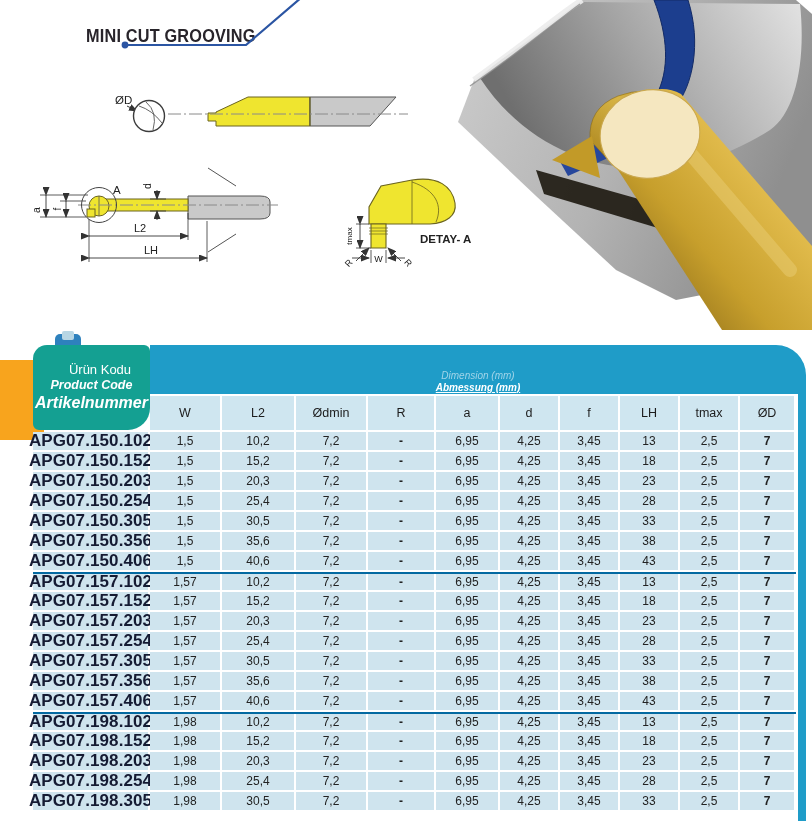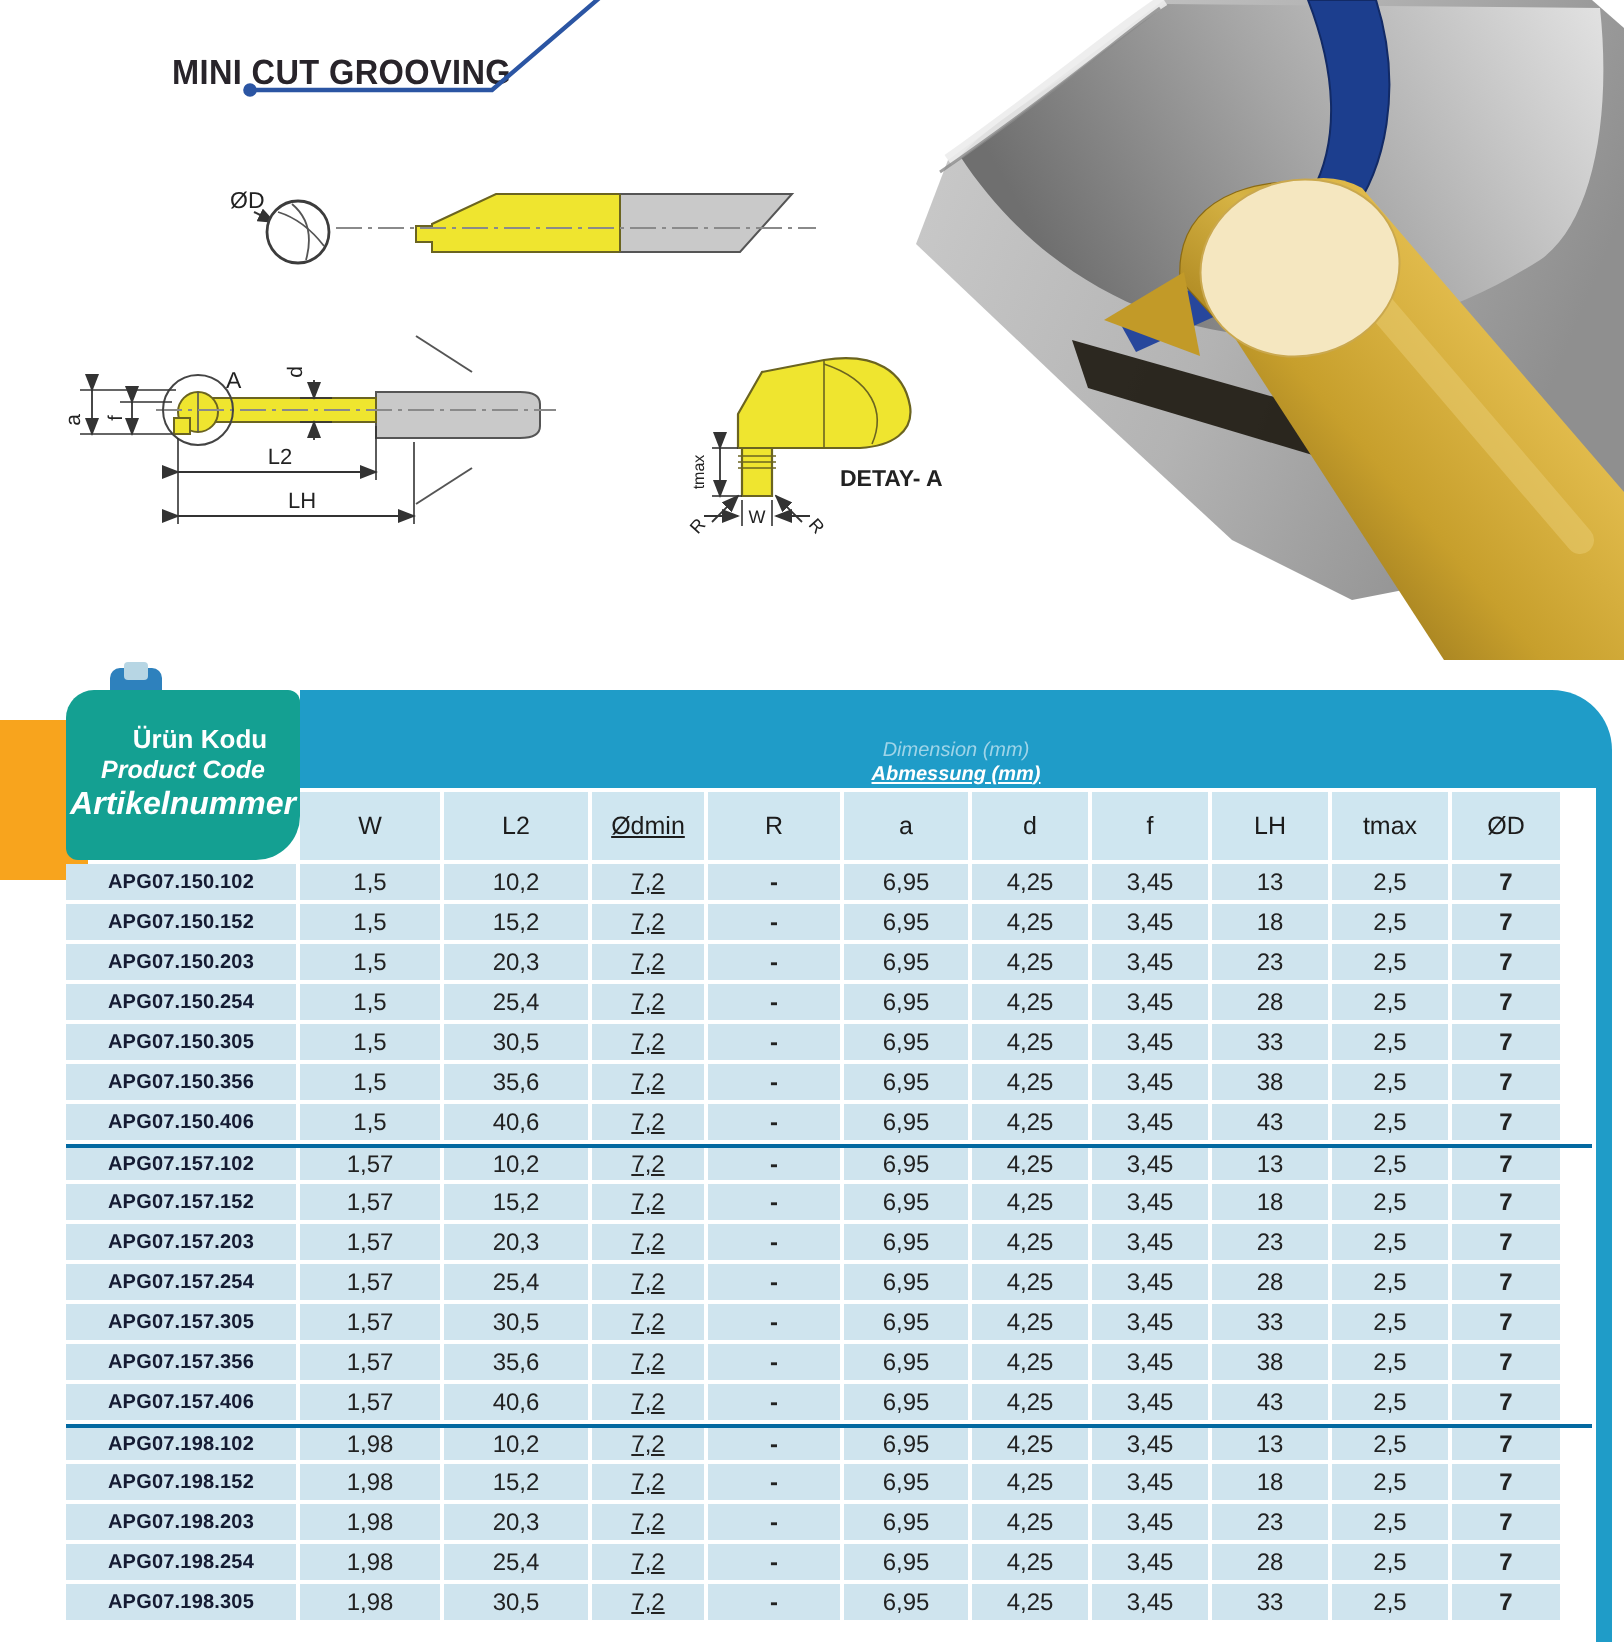--- a/index.html
+++ b/index.html
@@ -31,21 +31,21 @@
   .blue-tab .notch{
     position:absolute;left:7px;top:-3px;width:12px;height:9px;
     background:#b7d6e4;border-radius:2px;
   }
   .green-box{
     position:absolute;left:0;top:0;width:117px;height:85px;z-index:2;
     background:#14a092;border-radius:14px 6px 22px 6px;
     color:#fff;text-align:center;display:flex;flex-direction:column;
     justify-content:center;line-height:1.25;
   }
-  .green-box .l1{font-weight:bold;font-size:13px;margin-left:17px;}
+  .green-box .l1{font-weight:normal;font-size:13px;margin-left:17px;}
   .green-box .l2{font-weight:bold;font-style:italic;font-size:12.5px;}
   .green-box .l3{font-weight:bold;font-style:italic;font-size:16px;}
   .blue-band{
     position:absolute;left:117px;top:0;width:656px;height:49px;
     background:#1f9cc8;border-radius:0 30px 0 0;
     color:#fff;text-align:center;display:flex;flex-direction:column;
     justify-content:center;line-height:1.2;
   }
   .blue-band .l1{font-weight:bold;font-size:11px;}
   .blue-band .l2{font-style:italic;font-size:10px;color:#9fd4e8;margin-top:24px;}
@@ -64,23 +64,23 @@
   .rows{position:absolute;left:0;top:87px;width:763px;}
   .trow{display:flex;height:20px;box-sizing:border-box;border-bottom:2px solid #fff;}
   .trow.group-start{border-top:2px solid #0369a1;}
   .cell{box-sizing:border-box;}
   .trow .cell{
     background:#cfe4ee;border-right:2px solid #fff;
     display:flex;align-items:center;justify-content:center;
     font-size:12px;color:#222;
   }
   .trow .code{
-    width:117px;font-weight:bold;color:#151b33;font-size:10px;letter-spacing:0.1px;
-  }
-  .c0{width:72px;} .c1{width:74px;} .c2{width:58px;text-decoration:underline;} .c3{width:68px;}
+    width:117px;font-weight:bold;color:#151b33;font-size:17px;letter-spacing:0.1px;
+  }
+  .c0{width:72px;} .c1{width:74px;} .c2{width:72px;} .c3{width:68px;}
   .c4{width:64px;} .c5{width:60px;} .c6{width:60px;} .c7{width:60px;}
   .c8{width:60px;} .c9{width:56px;}
   .trow .bold{font-weight:bold;}
   .trow .dash{font-weight:bold;}
   
   text{font-family:"Liberation Sans",sans-serif;fill:#222;}
 </style>
 </head>
 <body>
 

